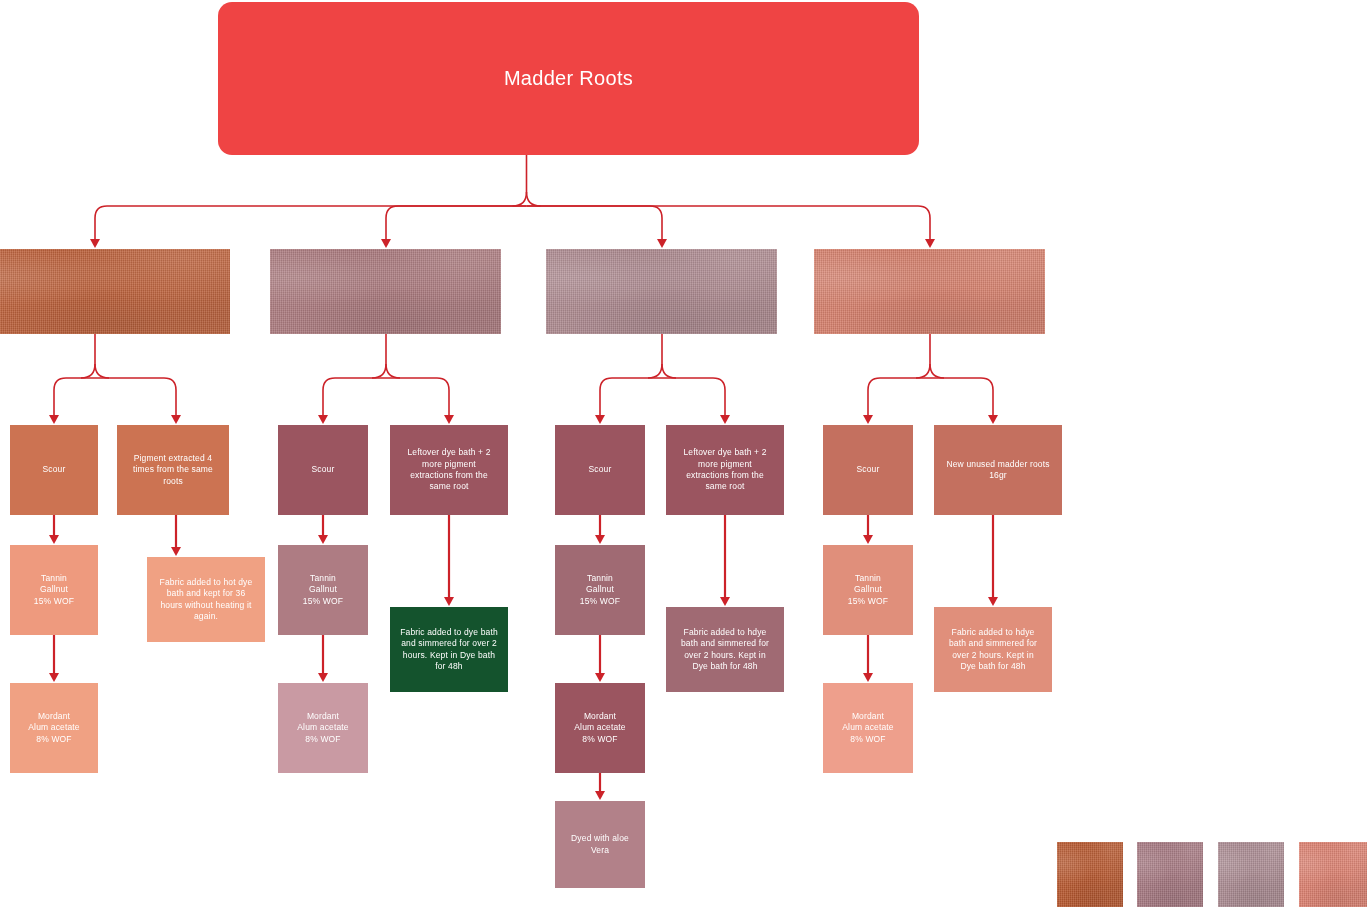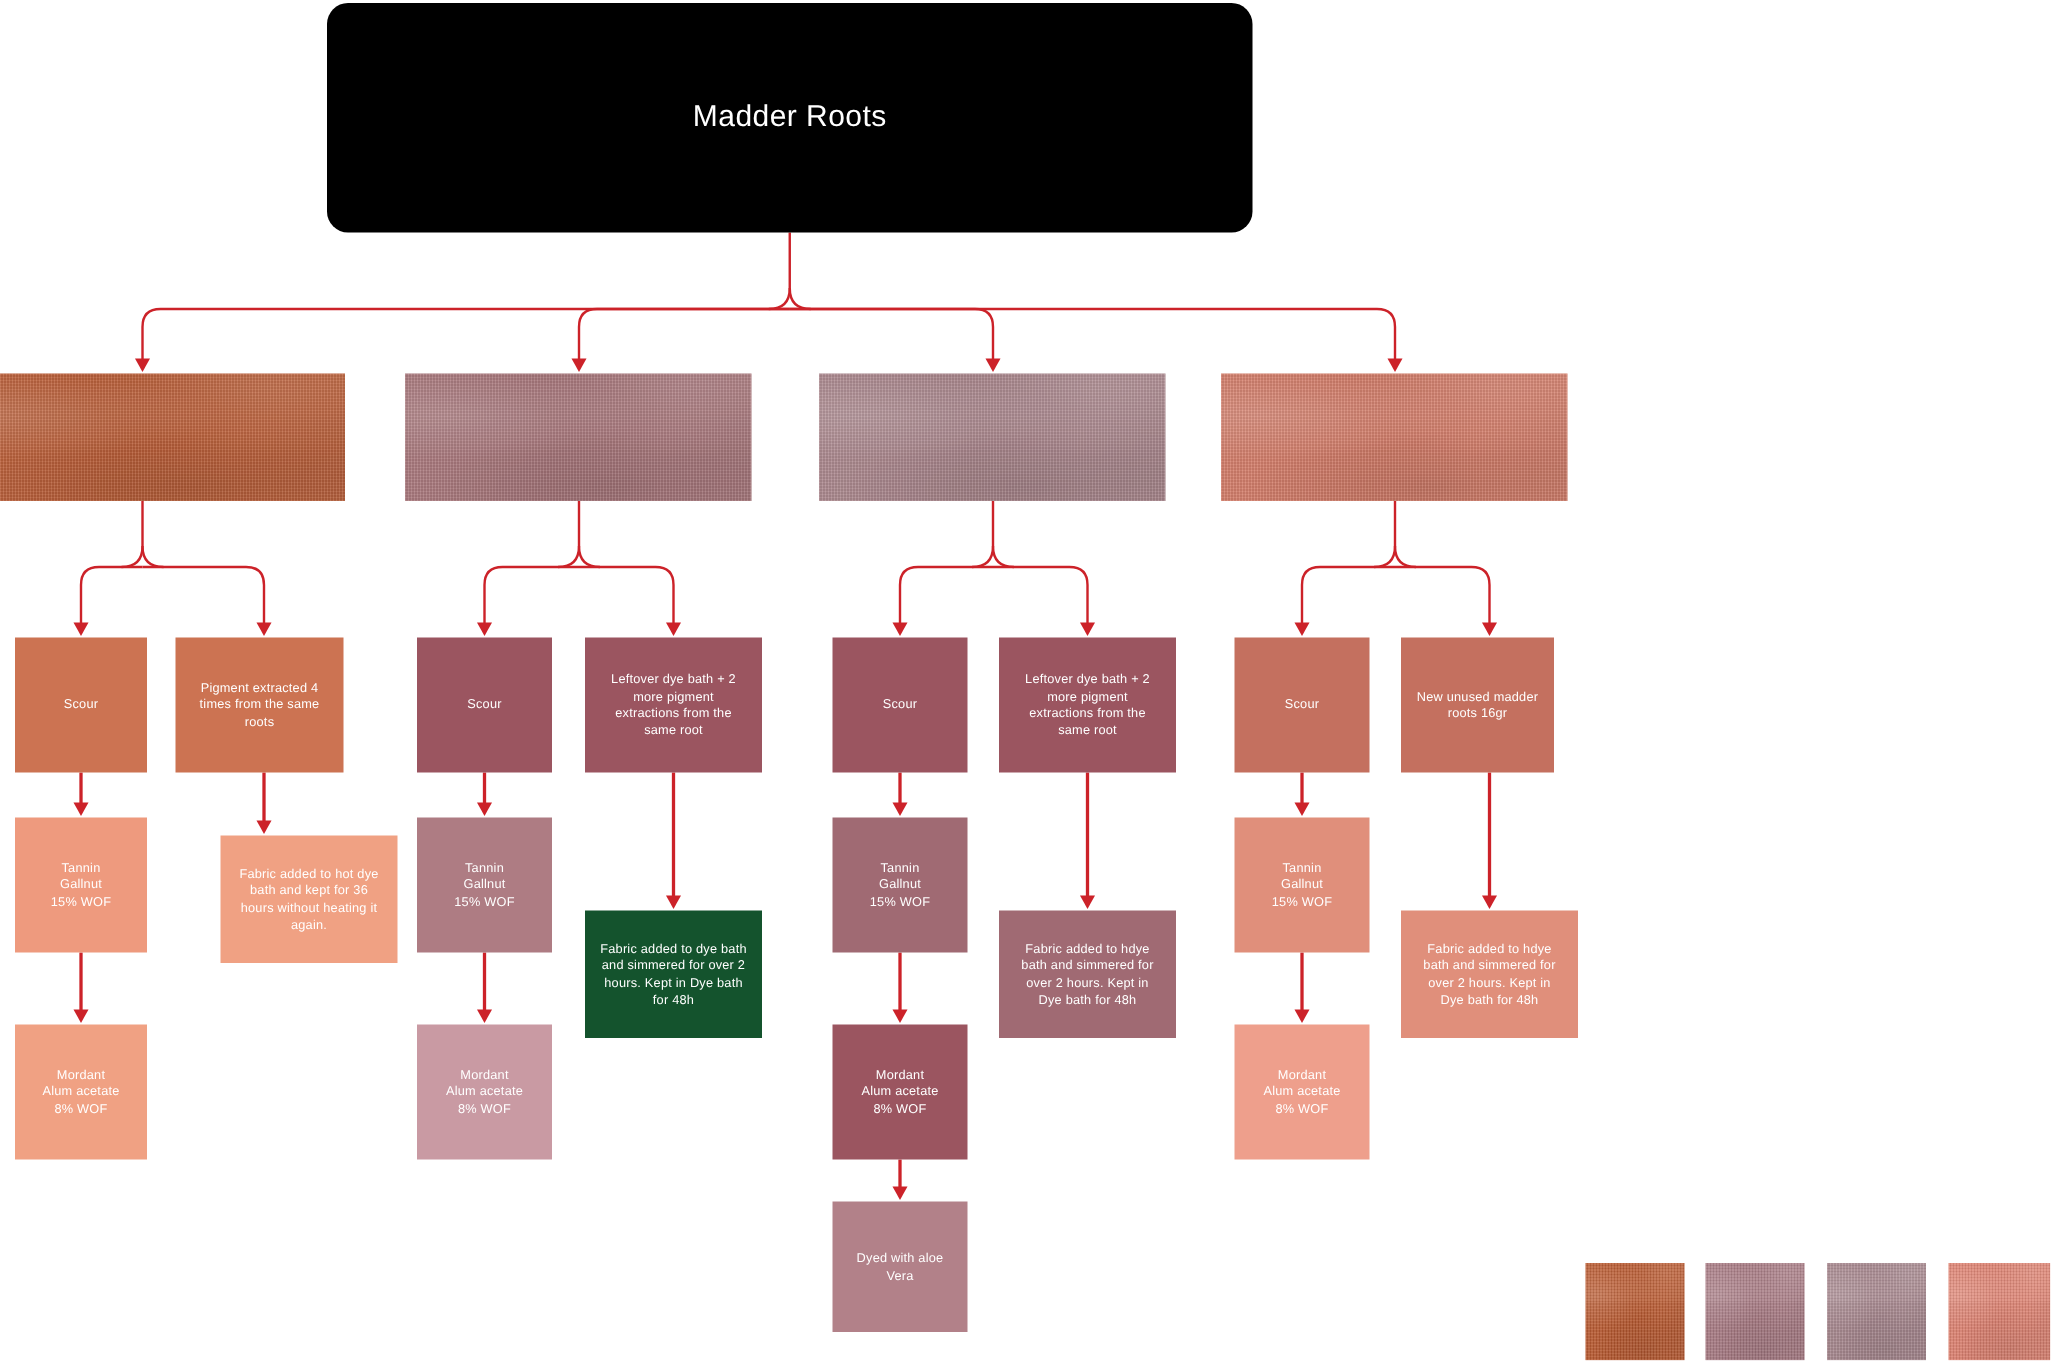--- a/index.html
+++ b/index.html
@@ -161,21 +161,21 @@
       <path d="M 988 415 L 993 424 L 998 415 Z" fill="#CC2229"></path>
       <path d="M 868 515 L 868 536" fill="none" stroke="#CC2229" stroke-width="2.2" stroke-linecap="butt"></path>
       <path d="M 863 535 L 868 544 L 873 535 Z" fill="#CC2229"></path>
       <path d="M 868 635 L 868 674" fill="none" stroke="#CC2229" stroke-width="2.2" stroke-linecap="butt"></path>
       <path d="M 863 673 L 868 682 L 873 673 Z" fill="#CC2229"></path>
       <path d="M 993 515 L 993 598" fill="none" stroke="#CC2229" stroke-width="2.2" stroke-linecap="butt"></path>
       <path d="M 988 597 L 993 606 L 998 597 Z" fill="#CC2229"></path>
     </svg>
 
   <div id="nodes-layer">
-      <div class="node root-node" style="left: 218px; top: 2px; width: 617px; height: 153px; background: #000000;">
+      <div class="node root-node" style="left: 218px; top: 2px; width: 701px; height: 153px; background: #ef4444;">
         <span class="node-text">Madder Roots</span>
       </div>
       <div class="swatch" style="left: -40px; top: 249px; width: 270px; height: 85px; background: rgb(193, 99, 60);">
         <span class="folds"></span>
         <span class="weave"></span>
       </div>
       <div class="node proc-node" style="left: 10px; top: 425px; width: 88px; height: 90px; background: rgb(204, 115, 82);">
         <span class="node-text">Scour</span>
       </div>
       <div class="node proc-node" style="left: 10px; top: 545px; width: 88px; height: 90px; background: rgb(238, 154, 126);">
@@ -253,21 +253,21 @@
       <div class="node proc-node" style="left: 823px; top: 545px; width: 90px; height: 90px; background: rgb(224, 143, 123);">
         <span class="node-text">Tannin
 Gallnut
 15% WOF</span>
       </div>
       <div class="node proc-node" style="left: 823px; top: 683px; width: 90px; height: 90px; background: rgb(238, 159, 140);">
         <span class="node-text">Mordant
 Alum acetate
 8% WOF</span>
       </div>
-      <div class="node proc-node" style="left: 934px; top: 425px; width: 102px; height: 90px; background: rgb(196, 112, 95);">
+      <div class="node proc-node" style="left: 934px; top: 425px; width: 128px; height: 90px; background: rgb(196, 112, 95);">
         <span class="node-text">New unused madder roots 16gr</span>
       </div>
       <div class="node proc-node" style="left: 934px; top: 607px; width: 118px; height: 85px; background: rgb(224, 143, 123);">
         <span class="node-text">Fabric added to hdye bath and simmered for over 2 hours. Kept in Dye bath for 48h</span>
       </div>
       <div class="mini-swatch swatch" style="left: 1057px; top: 842px; width: 66px; height: 65px; background: rgb(187, 90, 48);">
         <span class="folds"></span>
         <span class="weave"></span>
       </div>
       <div class="mini-swatch swatch" style="left: 1137px; top: 842px; width: 66px; height: 65px; background: rgb(169, 123, 132);">

